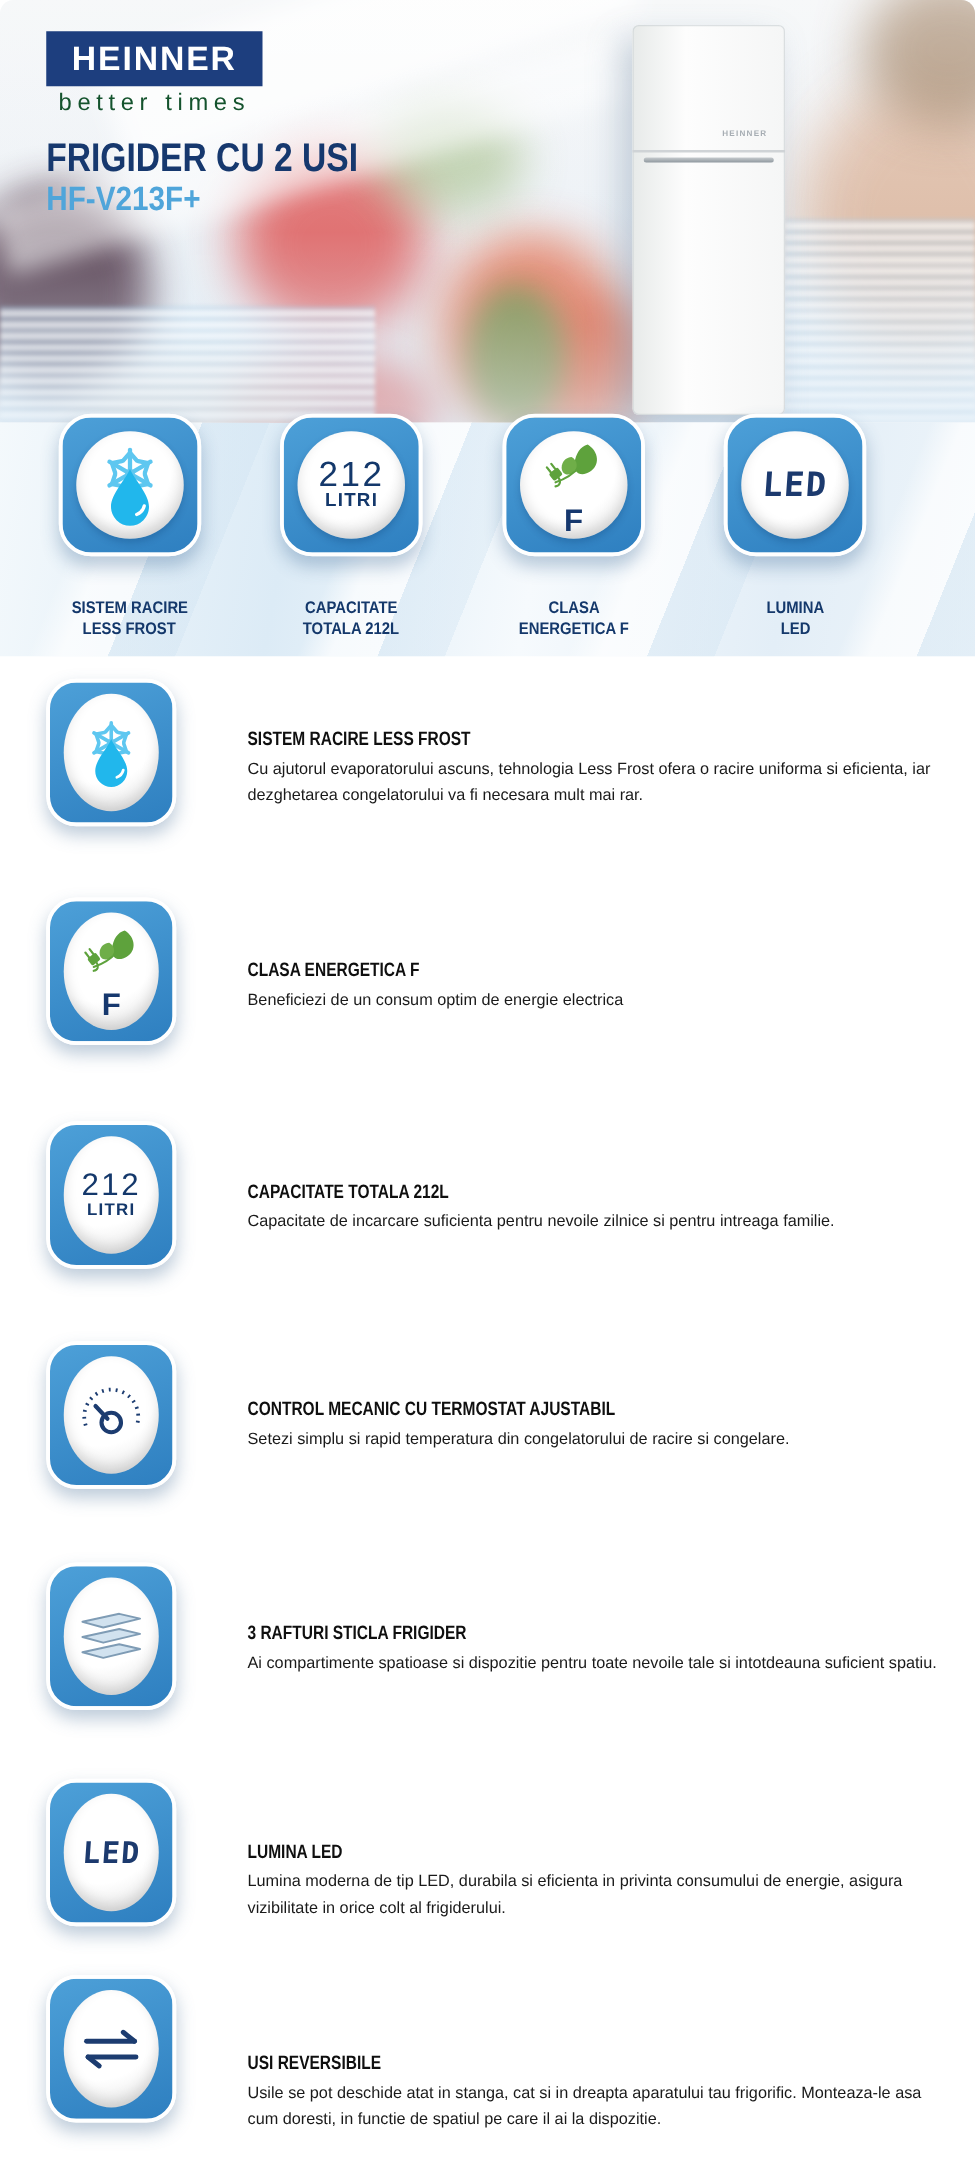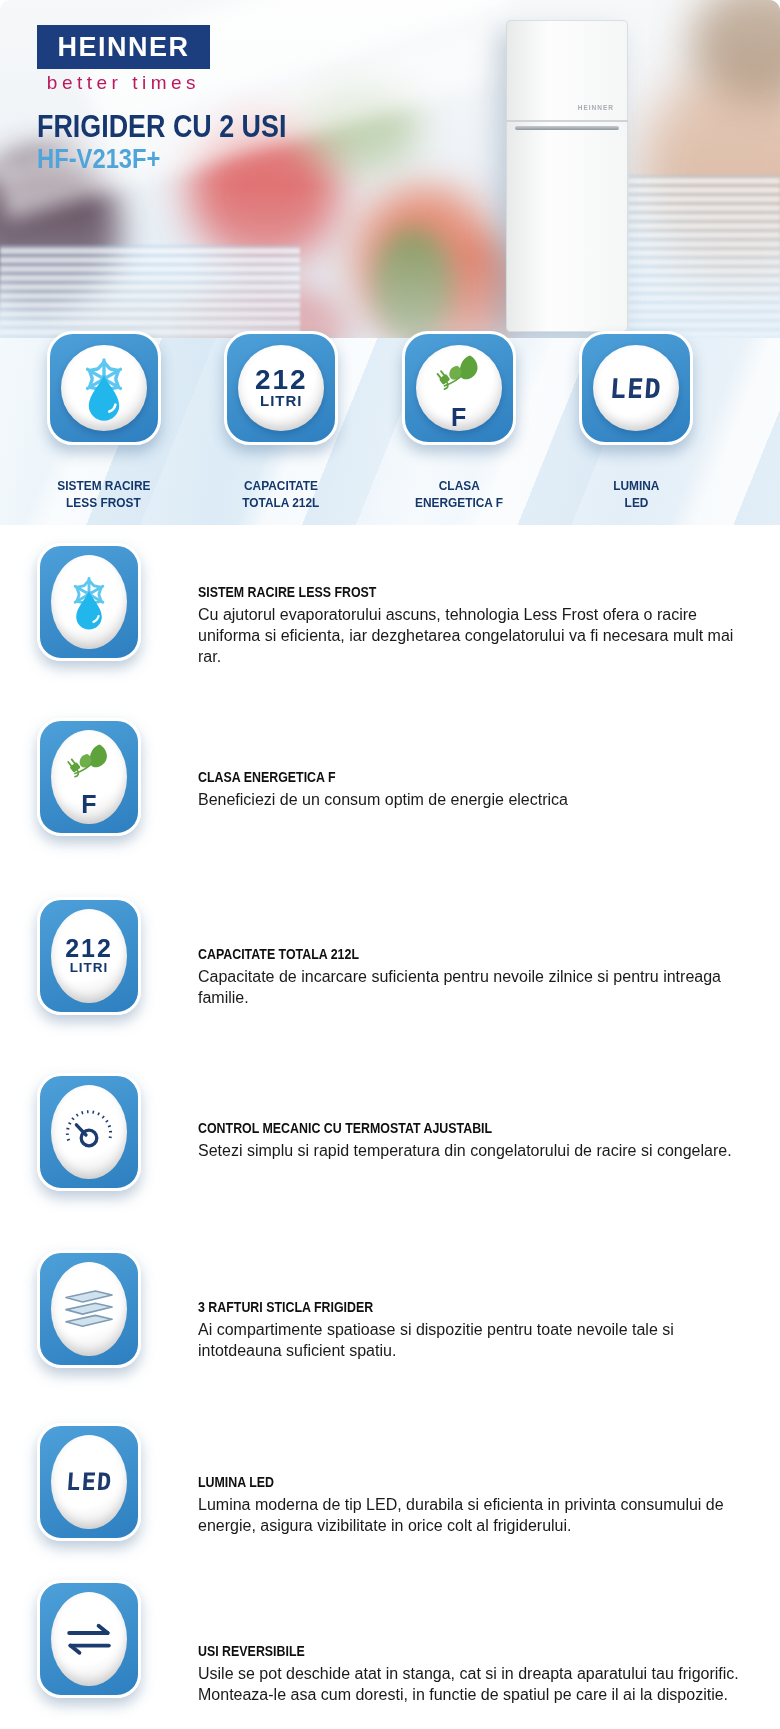--- a/index.html
+++ b/index.html
@@ -17,21 +17,21 @@
   .photo-wash{position:absolute;inset:0;background:linear-gradient(180deg,
           rgba(255,255,255,.30),rgba(235,243,250,.08) 55%,rgba(228,240,249,.6) 100%);}
   .band{position:absolute;left:0;top:338px;width:780px;height:187px;
         background:
           repeating-linear-gradient(112deg, rgba(255,255,255,0) 0 90px, rgba(255,255,255,.7) 115px 150px, rgba(206,226,241,.35) 150px 200px),
           linear-gradient(100deg,#f4f9fc 0%,#dcebf6 30%,#f6fafd 55%,#e3eef7 80%,#eef5fa 100%);}
 
   .logo-box{position:absolute;left:37px;top:25px;width:173px;height:44px;background:#1d3e7e;
             color:#ffffff;font-size:27px;font-weight:bold;letter-spacing:1.5px;
             line-height:44px;text-align:center;}
-  .tagline{position:absolute;left:37px;top:72px;width:173px;text-align:center;color:#be185d;
+  .tagline{position:absolute;left:37px;top:72px;width:173px;text-align:center;color:#14532d;
            font-size:19px;letter-spacing:4.5px;}
   .h-title{position:absolute;left:37px;top:108px;color:#16386e;font-size:32px;font-weight:bold;
            white-space:nowrap;transform:scaleX(.84);transform-origin:0 50%;}
   .h-model{position:absolute;left:37px;top:144px;color:#4fa5da;font-size:27px;font-weight:bold;
            white-space:nowrap;transform:scaleX(.88);transform-origin:0 50%;}
 
   
   .fridge{position:absolute;left:506px;top:20px;width:122px;height:312px;border-radius:5px;
           background:linear-gradient(90deg,#e7eae9 0%,#fdfdfd 35%,#f5f6f6 100%);
           box-shadow:-10px 12px 26px rgba(110,135,160,.35), inset 0 0 0 1px rgba(200,206,210,.6);}
@@ -49,21 +49,21 @@
 
   .tile{width:114px;height:114px;border-radius:26px;border:3px solid #ffffff;box-sizing:border-box;
         background:linear-gradient(160deg,#4da0d8,#2e7fc0);
         box-shadow:0 8px 14px rgba(40,90,140,.30);
         display:flex;align-items:center;justify-content:center;}
   .circle{width:86px;height:86px;border-radius:50%;
           background:radial-gradient(circle at 38% 30%,#ffffff 55%,#ececec 82%,#dddddd 100%);
           box-shadow:inset 0 -5px 10px rgba(0,0,0,.13), 0 3px 6px rgba(0,40,90,.22);
           display:flex;flex-direction:column;align-items:center;justify-content:center;position:relative;}
 
-  .cap-num{display:block;font-size:28px;font-weight:bold;color:#14386b;letter-spacing:2px;
+  .cap-num{display:block;font-size:28px;font-weight:normal;color:#14386b;letter-spacing:2px;
            line-height:26px;text-align:center;}
   .cap-unit{display:block;font-size:15px;font-weight:bold;color:#14386b;letter-spacing:1px;
             line-height:16px;text-align:center;}
   .f-letter{font-size:25px;font-weight:bold;color:#16386e;line-height:22px;}
   .led-text{font-family:"DejaVu Sans Mono",monospace;font-size:27px;font-weight:bold;color:#1c3a6e;
             transform:skewX(-4deg);letter-spacing:1px;}
 
   .blabel span{display:block;text-align:center;font-size:13.5px;font-weight:bold;color:#14386b;
                line-height:17px;transform:scaleX(.88);}
 
@@ -74,21 +74,21 @@
          background:linear-gradient(160deg,#4da0d8,#2e7fc0);
          box-shadow:0 7px 14px rgba(70,110,150,.35);
          display:flex;align-items:center;justify-content:center;}
   .fellipse{width:76px;height:94px;border-radius:50%;
             background:radial-gradient(circle at 38% 28%,#ffffff 55%,#ececec 82%,#dcdcdc 100%);
             box-shadow:inset 0 -5px 10px rgba(0,0,0,.13);
             display:flex;flex-direction:column;align-items:center;justify-content:center;}
   .ftext{position:absolute;left:198px;width:560px;margin-top:20px;}
   .ftitle{font-size:15.5px;font-weight:bold;color:#0f0f0f;white-space:nowrap;
           transform:scaleX(.8);transform-origin:0 50%;margin:0 0 3px 0;}
-  .fbody{font-size:16px;color:#1a1a1a;line-height:21px;margin:0;}
+  .fbody{font-size:13px;color:#1a1a1a;line-height:21px;margin:0;}
   .fcap .cap-num{font-size:25px;line-height:23px;}
   .fcap .cap-unit{font-size:13.5px;}
   .fled{font-size:24px;}
 </style>
 </head>
 <body>
 
 <svg width="0" height="0" style="position:absolute" aria-hidden="true">
   <defs>
     <g id="snow-arm">

